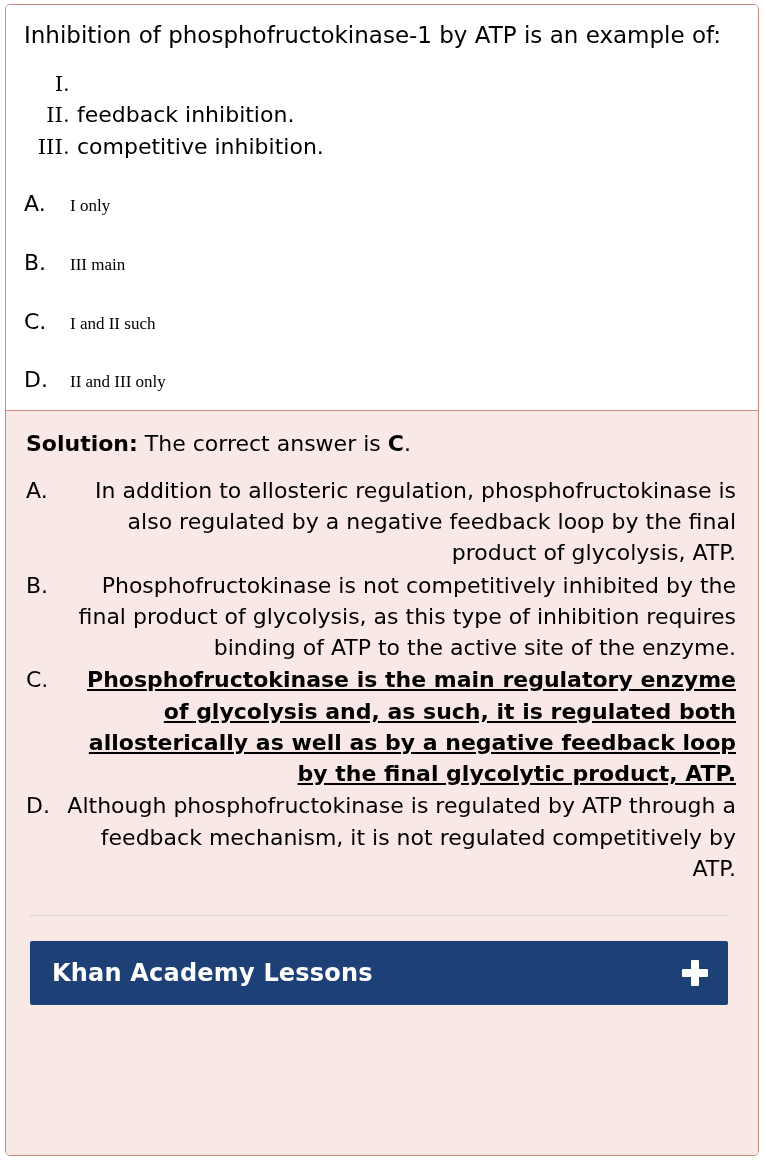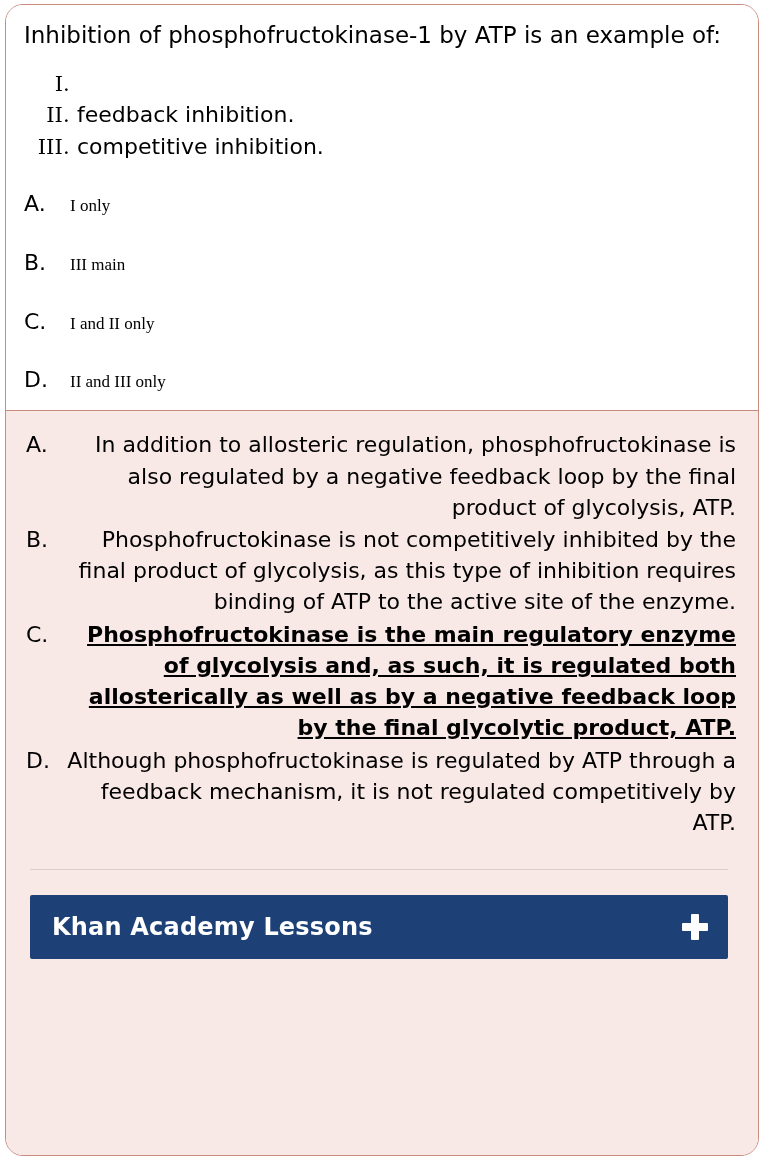--- a/index.html
+++ b/index.html
@@ -14,21 +14,21 @@
     -webkit-font-smoothing: antialiased;
   }
 
   .card {
     position: absolute;
     left: 5px;
     top: 4px;
     width: 754px;       
     height: 1152px;
     border: 1px solid #c98a80;
-    border-radius: 18px;
+    border-radius: 5px;
     box-sizing: border-box;
     overflow: hidden;
     background: #ffffff;
   }
 
   
   .question-panel {
     background: #ffffff;
     padding: 14px 14px 10px 12px;
     box-sizing: border-box;
@@ -212,33 +212,36 @@
         <li class="choice-row">
           <span class="choice-letter">A.</span>
           <span class="choice-text">I only</span>
         </li>
         <li class="choice-row">
           <span class="choice-letter">B.</span>
           <span class="choice-text">III main</span>
         </li>
         <li class="choice-row">
           <span class="choice-letter">C.</span>
-          <span class="choice-text">I and II only</span>
+          <span class="choice-text">I and II such</span>
         </li>
         <li class="choice-row">
           <span class="choice-letter">D.</span>
           <span class="choice-text">II and III only</span>
         </li>
       </ul>
     </div>
 
     <div class="divider-strong"></div>
 
     <div class="solution-panel">
 
+      <p class="solution-head">
+        <b>Solution:</b><span> The correct answer is </span><b>C</b><span>.</span>
+      </p>
 
       <ul class="explanations">
         <li class="exp-row">
           <span class="exp-letter">A.</span>
           <span class="exp-text">In addition to allosteric regulation, phosphofructokinase is also regulated by a negative feedback loop by the final product of glycolysis, ATP.</span>
         </li>
         <li class="exp-row">
           <span class="exp-letter">B.</span>
           <span class="exp-text">Phosphofructokinase is not competitively inhibited by the final product of glycolysis, as this type of inhibition requires binding of ATP to the active site of the enzyme.</span>
         </li>

